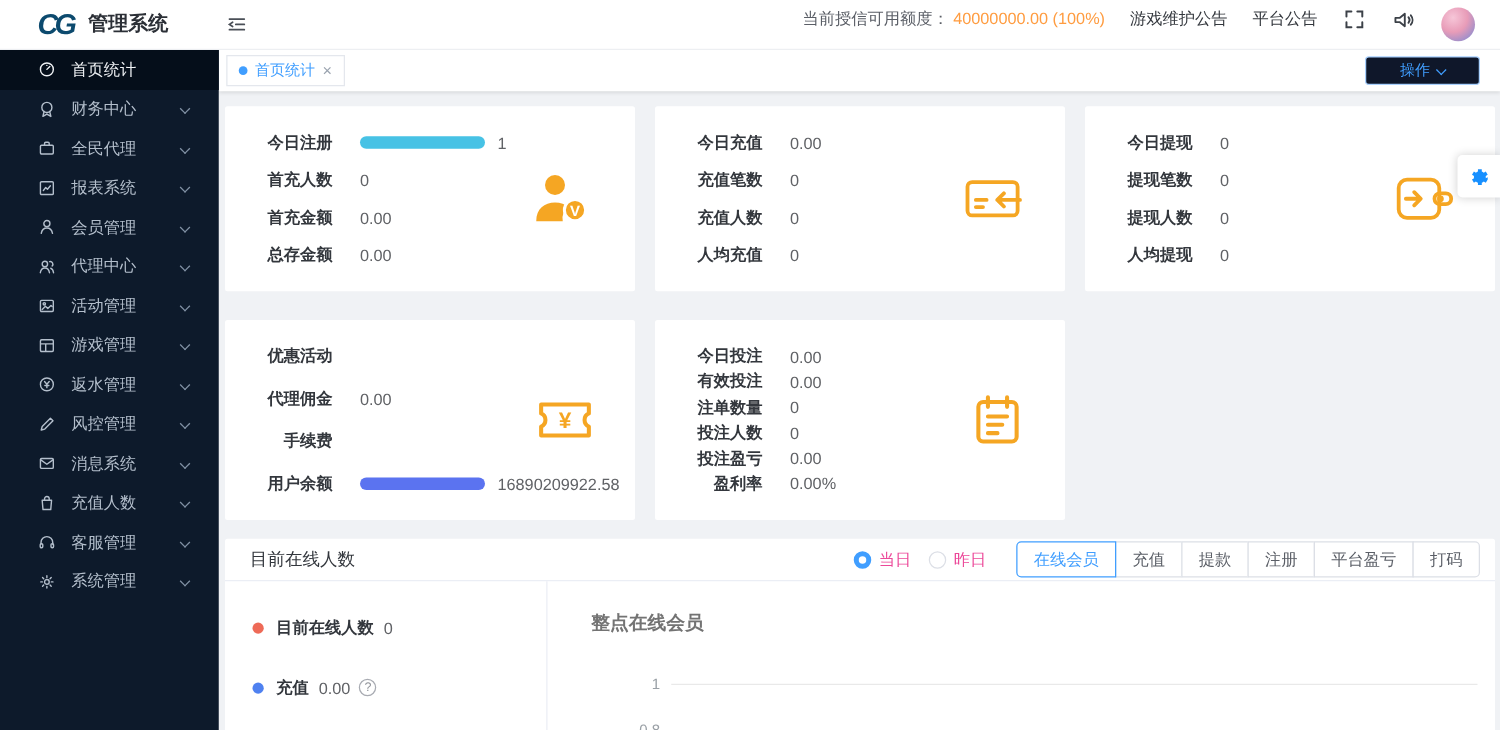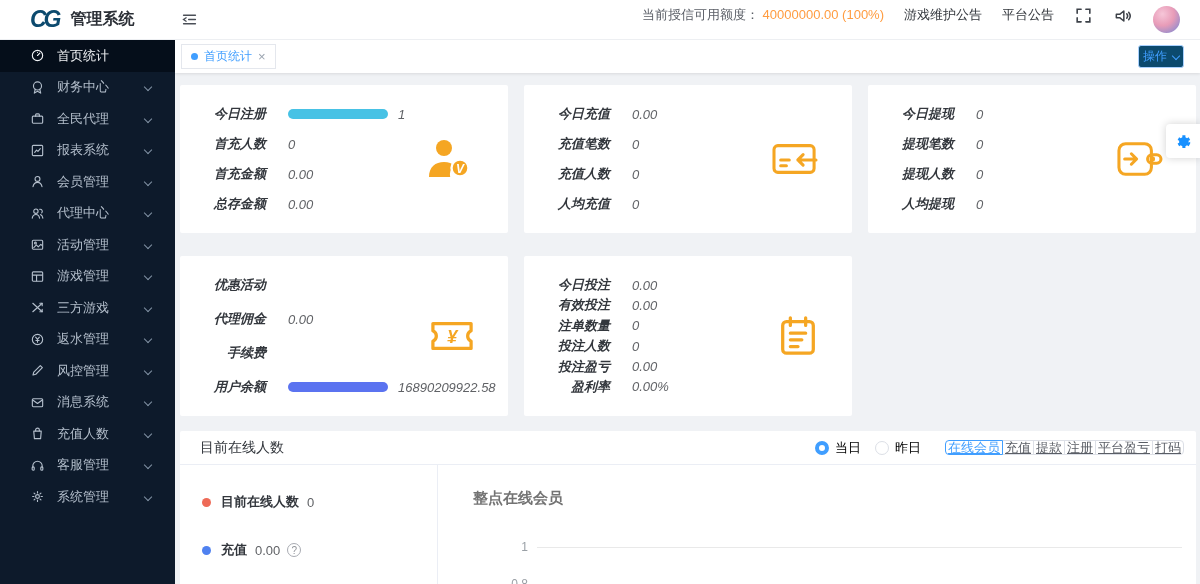--- a/index.html
+++ b/index.html
@@ -25,45 +25,45 @@
   .side-item.active { background:#050e1a; color:#f0f2f5; }
   .side-item .sicon { margin-right:12px; flex:0 0 auto; }
   .chev { width:6px; height:6px; border-right:1px solid #8292a5; border-bottom:1px solid #8292a5; transform:rotate(45deg); margin-left:auto; margin-right:24px; }
 
   
   .content { position:absolute; left:175px; top:40px; right:0; bottom:0; display:flex; flex-direction:column; }
   .tabbar { height:33px; background:#fff; display:flex; align-items:center; padding:0 16px 0 6px; box-shadow:0 1px 3px rgba(0,0,0,.10); position:relative; z-index:5; flex:0 0 auto; }
   .tab { display:inline-flex; align-items:center; gap:6px; height:25px; padding:0 9px; border:1px solid #e4e7ed; background:#fff; font-size:12px; color:#409eff; cursor:pointer; }
   .tab-dot { width:7px; height:7px; border-radius:50%; background:#409eff; }
   .tab-close { color:#9aa3af; font-size:13px; line-height:1; cursor:pointer; }
-  .action-btn { margin-left:auto; height:23px; padding:0 4px; border:1px solid #a9d1ff; background:#0c4a6e; color:#409eff; font-size:12px; border-radius:3px; display:flex; align-items:center; gap:6px; cursor:pointer; }
+  .action-btn { margin-left:auto; height:23px; padding:0 27px; border:1px solid #a9d1ff; background:#0f172a; color:#409eff; font-size:12px; border-radius:3px; display:flex; align-items:center; gap:6px; cursor:pointer; }
   .action-btn .chev { border-color:#409eff; margin:0 0 2px 0; }
 
   .main { flex:1; padding:12px 4px 0 5px; overflow:hidden; }
-  .cards-grid { display:grid; grid-template-columns:repeat(3,1fr); gap:23px 16px;font-style:italic; }
+  .cards-grid { display:grid; grid-template-columns:repeat(3,1fr); gap:23px 16px; }
   .card { background:#fff; position:relative; padding:20px 0 20px 30px; border-radius:2px; }
   .card.r1 { height:148px; }
   .card.r2 { height:160px; }
   .rows { display:flex; flex-direction:column; justify-content:space-between; height:100%; }
   .crow { display:flex; align-items:center; font-size:13px; }
   .clabel { width:56px; text-align:right; color:#33373d; font-weight:bold; margin-right:22px; white-space:nowrap; }
   .cvalue { color:#606266; }
   .bar { height:10px; width:100px; border-radius:5px; margin-right:10px; }
   .card-icon { position:absolute; right:32px; top:50%; transform:translateY(-50%); }
 
   
   .panel { background:#fff; margin-top:15px; height:300px; border-radius:2px; }
   .panel-head { height:34px; display:flex; align-items:center; padding:0 12px 0 20px; border-bottom:1px solid #ebeef5; }
   .panel-title { font-size:14px; color:#33373d; }
   .controls { margin-left:auto; display:flex; align-items:center; }
-  .radio { display:flex; align-items:center; gap:6px; font-size:13px; color:#000000; margin-right:14px; cursor:pointer; }
+  .radio { display:flex; align-items:center; gap:6px; font-size:13px; color:#ec4899; margin-right:14px; cursor:pointer; }
   .radio-dot { width:14px; height:14px; border-radius:50%; border:1px solid #dcdfe6; background:#fff; }
   .radio-dot.checked { border:4px solid #409eff; }
   .btn-group { display:flex; margin-left:10px; }
-  .gbtn { height:15px; padding:0 2px; border:1px solid #dcdfe6; background:#fff; font-size:13px; color:#5a5e66; display:flex; align-items:center; margin-left:-1px; cursor:pointer; white-space:nowrap;text-decoration:underline; }
+  .gbtn { height:29px; padding:0 13px; border:1px solid #dcdfe6; background:#fff; font-size:13px; color:#5a5e66; display:flex; align-items:center; margin-left:-1px; cursor:pointer; white-space:nowrap; }
   .gbtn:first-child { border-radius:4px 0 0 4px; margin-left:0; }
   .gbtn:last-child { border-radius:0 4px 4px 0; }
   .gbtn.active { color:#409eff; border-color:#409eff; position:relative; z-index:2; }
   .panel-body { display:flex; height:calc(100% - 34px); }
   .legend-col { width:258px; border-right:1px solid #ebeef5; padding:28px 0 0 22px; flex:0 0 auto; }
   .litem { display:flex; align-items:center; font-size:13px; margin-bottom:30px; }
   .ldot { width:9px; height:9px; border-radius:50%; margin-right:10px; }
   .llabel { font-weight:bold; color:#33373d; margin-right:8px; }
   .lvalue { color:#606266; }
   .help-circle { width:14px; height:14px; border:1px solid #a8abb2; border-radius:50%; color:#909399; font-size:10px; display:inline-flex; align-items:center; justify-content:center; margin-left:7px; cursor:pointer; }
@@ -178,28 +178,20 @@
 
   <div class="side-item">
     <svg class="sicon" width="15" height="15" viewBox="0 0 16 16" fill="none" stroke="currentColor" stroke-width="1.2" stroke-linejoin="round">
         <rect x="2.5" y="3" width="11" height="10" rx="1"></rect>
         <path d="M2.5 6.5h11M7 6.5V13"></path>
       </svg>
     <span>游戏管理</span>
     <span class="chev"></span>
   </div>
 
-  <div class="side-item">
-    <svg class="sicon" width="15" height="15" viewBox="0 0 16 16" fill="none" stroke="currentColor" stroke-width="1.2" stroke-linecap="round" stroke-linejoin="round">
-        <path d="M3 3.5l10 9M13 3.5l-10 9"></path>
-        <path d="M10.5 3.5H13v2.5M10.5 12.5H13V10"></path>
-      </svg>
-    <span>三方游戏</span>
-    <span class="chev"></span>
-  </div>
 
   <div class="side-item">
     <svg class="sicon" width="15" height="15" viewBox="0 0 16 16" fill="none" stroke="currentColor" stroke-width="1.2" stroke-linecap="round">
         <circle cx="8" cy="8" r="5.5"></circle>
         <path d="M6 5.5l2 2.3 2-2.3M8 7.8v3M6.3 9h3.4"></path>
       </svg>
     <span>返水管理</span>
     <span class="chev"></span>
   </div>
 

